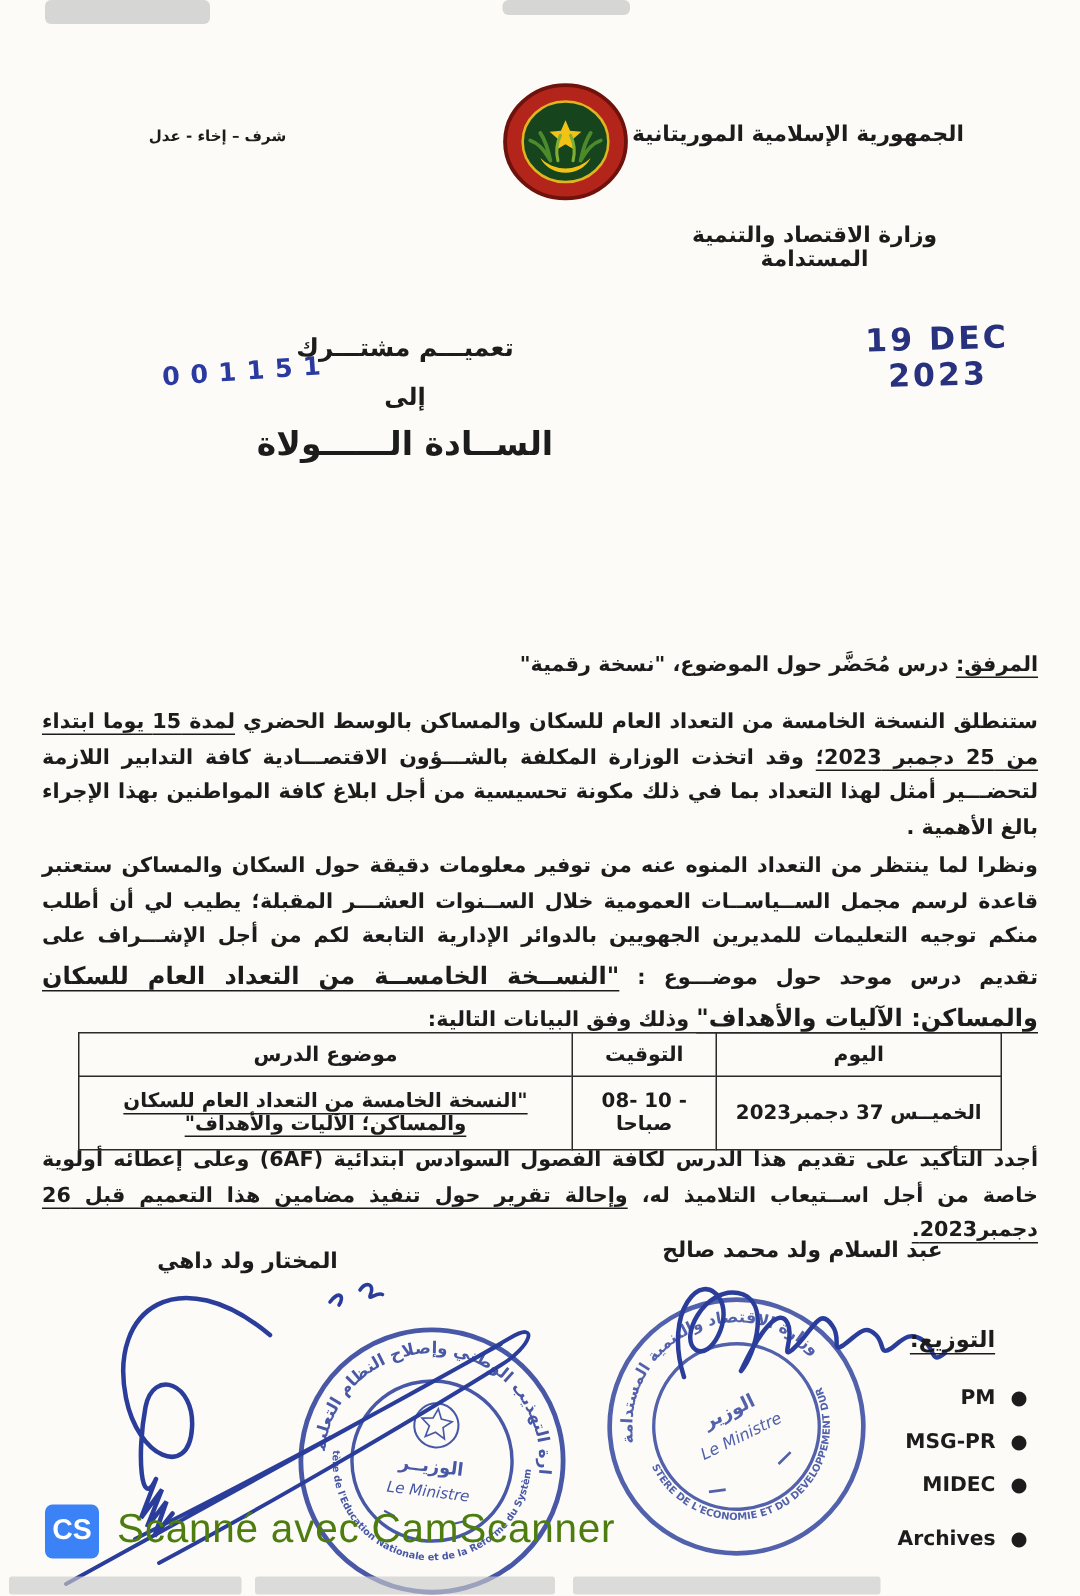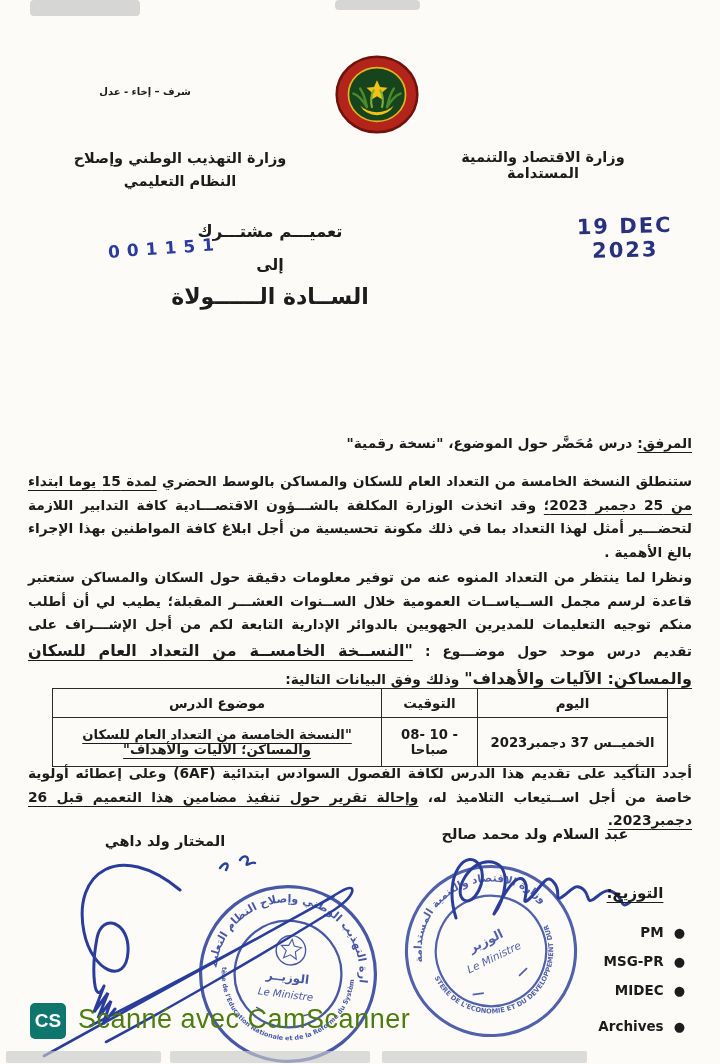--- a/index.html
+++ b/index.html
@@ -49,56 +49,53 @@
   
   .sig-name-right{top:826px;left:410px;width:250px;text-align:center;font-size:14.5px;font-weight:bold;}
   .sig-name-left{top:833px;left:75px;width:180px;text-align:center;font-size:14.5px;font-weight:bold;}
   .distribution{top:884px;left:585px;width:100px;text-align:center;}
   .dist-label{font-size:15px;font-weight:bold;text-decoration:underline;text-underline-offset:4px;margin-bottom:22px;}
   .dist-row{display:flex;align-items:center;justify-content:flex-start;gap:10px;margin-top:13px;direction:rtl;}
   .dist-bullet{font-size:13px;line-height:1;}
   .dist-item{font-size:13.5px;font-weight:bold;direction:ltr;}
   
   .cs-box{
-    top:1003px;left:30px;width:36px;height:36px;background:#0f766e;border-radius:5px;
+    top:1003px;left:30px;width:36px;height:36px;background:#3b82f6;border-radius:5px;
     color:#fff;font-weight:bold;font-size:19px;display:flex;align-items:center;justify-content:center;
     font-family:"Liberation Sans",sans-serif;direction:ltr;
   }
   .cs-text{
     top:1004px;left:78px;font-size:27px;color:#4d7c0f;direction:ltr;
     font-family:"Liberation Sans",sans-serif;letter-spacing:.5px;
   }
   
   .smudge{background:#a9a9a9;opacity:.45;border-radius:4px;}
   .strip{background:#c9c9c9;opacity:.65;height:12px;top:1051px;border-radius:2px;}
 </style>
 </head>
 <body>
 
 <div class="page">
 
   <div class="abs smudge" style="top:0;left:30px;width:110px;height:16px;"></div>
   <div class="abs smudge" style="top:0;left:335px;width:85px;height:10px;"></div>
 
+  <div class="abs republic">الجمهورية الإسلامية الموريتانية</div>
   <div class="abs motto">شرف – إخاء - عدل</div>
 
   <svg class="abs emblem" width="90" height="84" viewBox="0 0 100 100">
     <ellipse cx="50" cy="47" rx="48" ry="45" fill="#b3241a" stroke="#6f120c" stroke-width="3"></ellipse>
     <ellipse cx="50" cy="47" rx="34" ry="32" fill="#16451d" stroke="#e0b51f" stroke-width="2"></ellipse>
     <path d="M30,60 A22,20 0 0 0 70,60 A27,25 0 0 1 30,60 Z" fill="#f2c214"></path>
     <path d="M50,30 l3.6,8.2 9,.8 -6.8,6 2,8.8 -7.8,-4.7 -7.8,4.7 2,-8.8 -6.8,-6 9,-.8 Z" fill="#f2c214"></path>
     <path d="M38,62 C32,52 28,48 22,46 M38,62 C36,52 34,46 30,40 M62,62 C68,52 72,48 78,46 M62,62 C64,52 66,46 70,40" stroke="#4d8a2c" stroke-width="3" fill="none" stroke-linecap="round"></path>
     <path d="M44,62 C42,54 43,48 46,42 M56,62 C58,54 57,48 54,42" stroke="#7fae35" stroke-width="2.5" fill="none" stroke-linecap="round"></path>
   </svg>
 
   <div class="abs ministry-right">وزارة الاقتصاد والتنمية المستدامة</div>
-  <div class="abs ministry-left">
-    <div>وزارة التهذيب الوطني وإصلاح</div>
-    <div>النظام التعليمي</div>
-  </div>
 
   <div class="abs date-stamp">19 DEC 2023</div>
   <div class="abs ref-number">001151</div>
 
   <div class="abs center-col">
     <div class="doc-type">تعميـــم مشتـــرك</div>
     <div class="to-word">إلى</div>
     <div class="recipients">الســادة الــــــولاة</div>
   </div>
 

